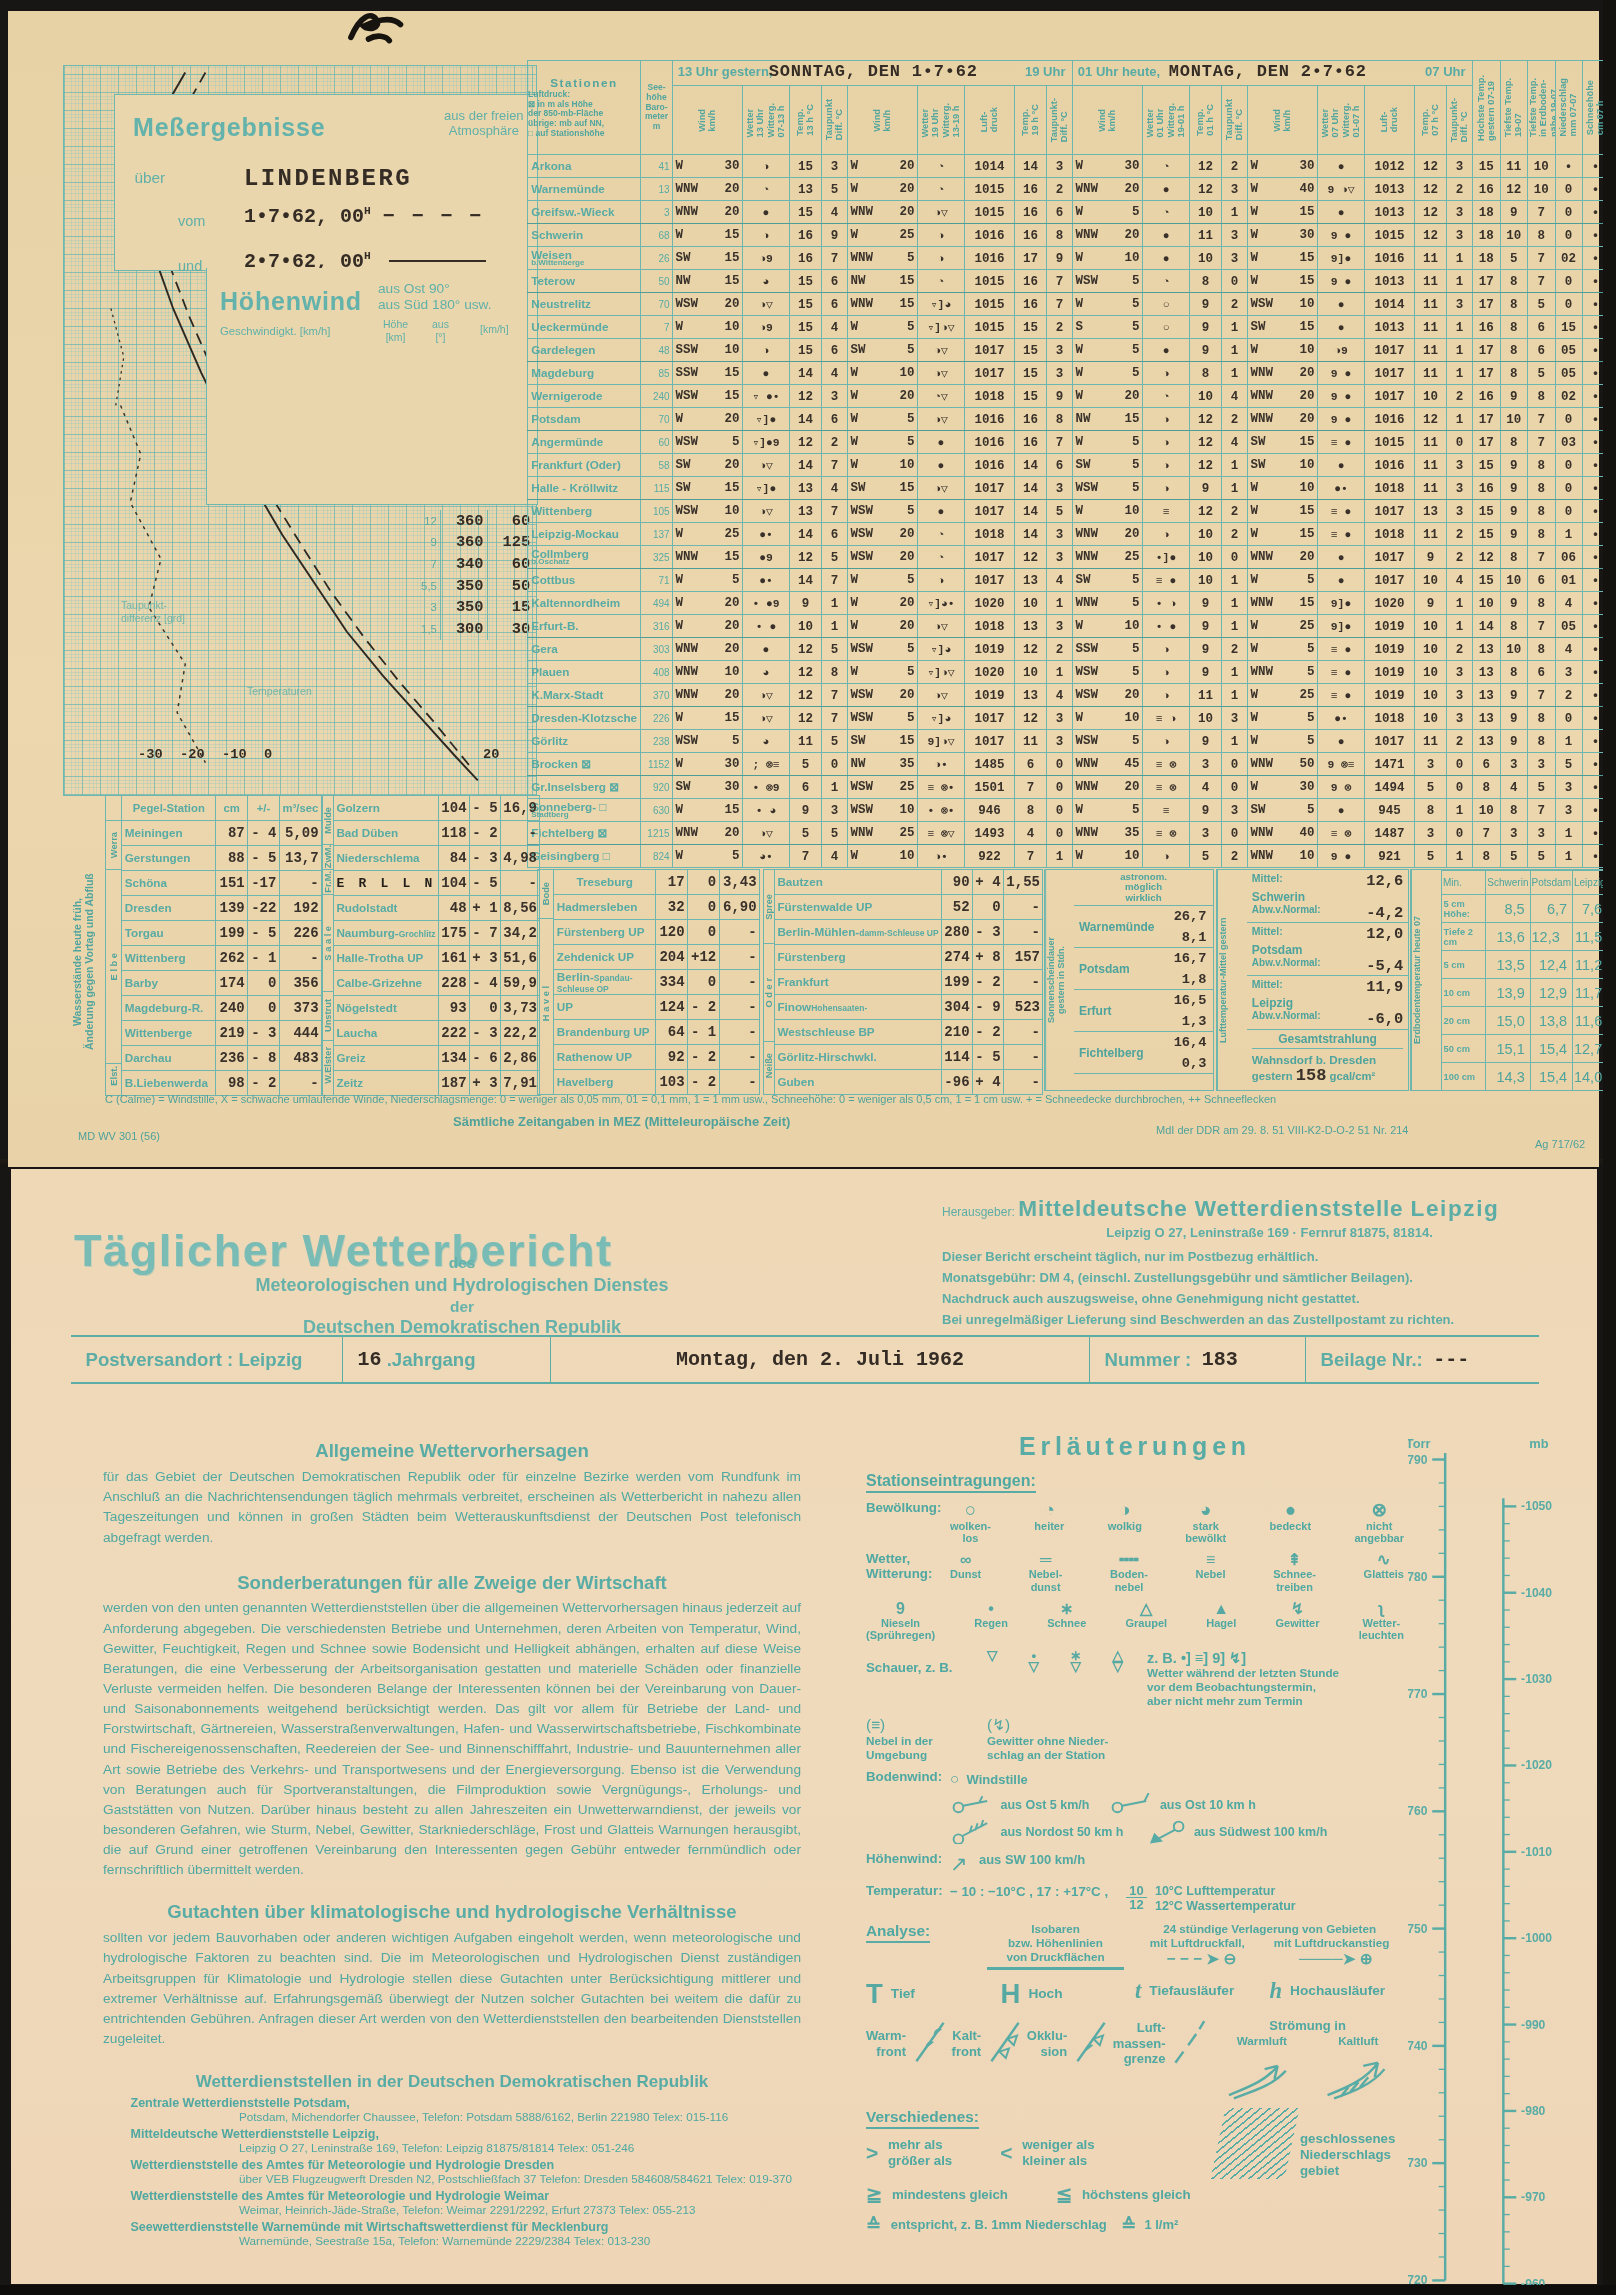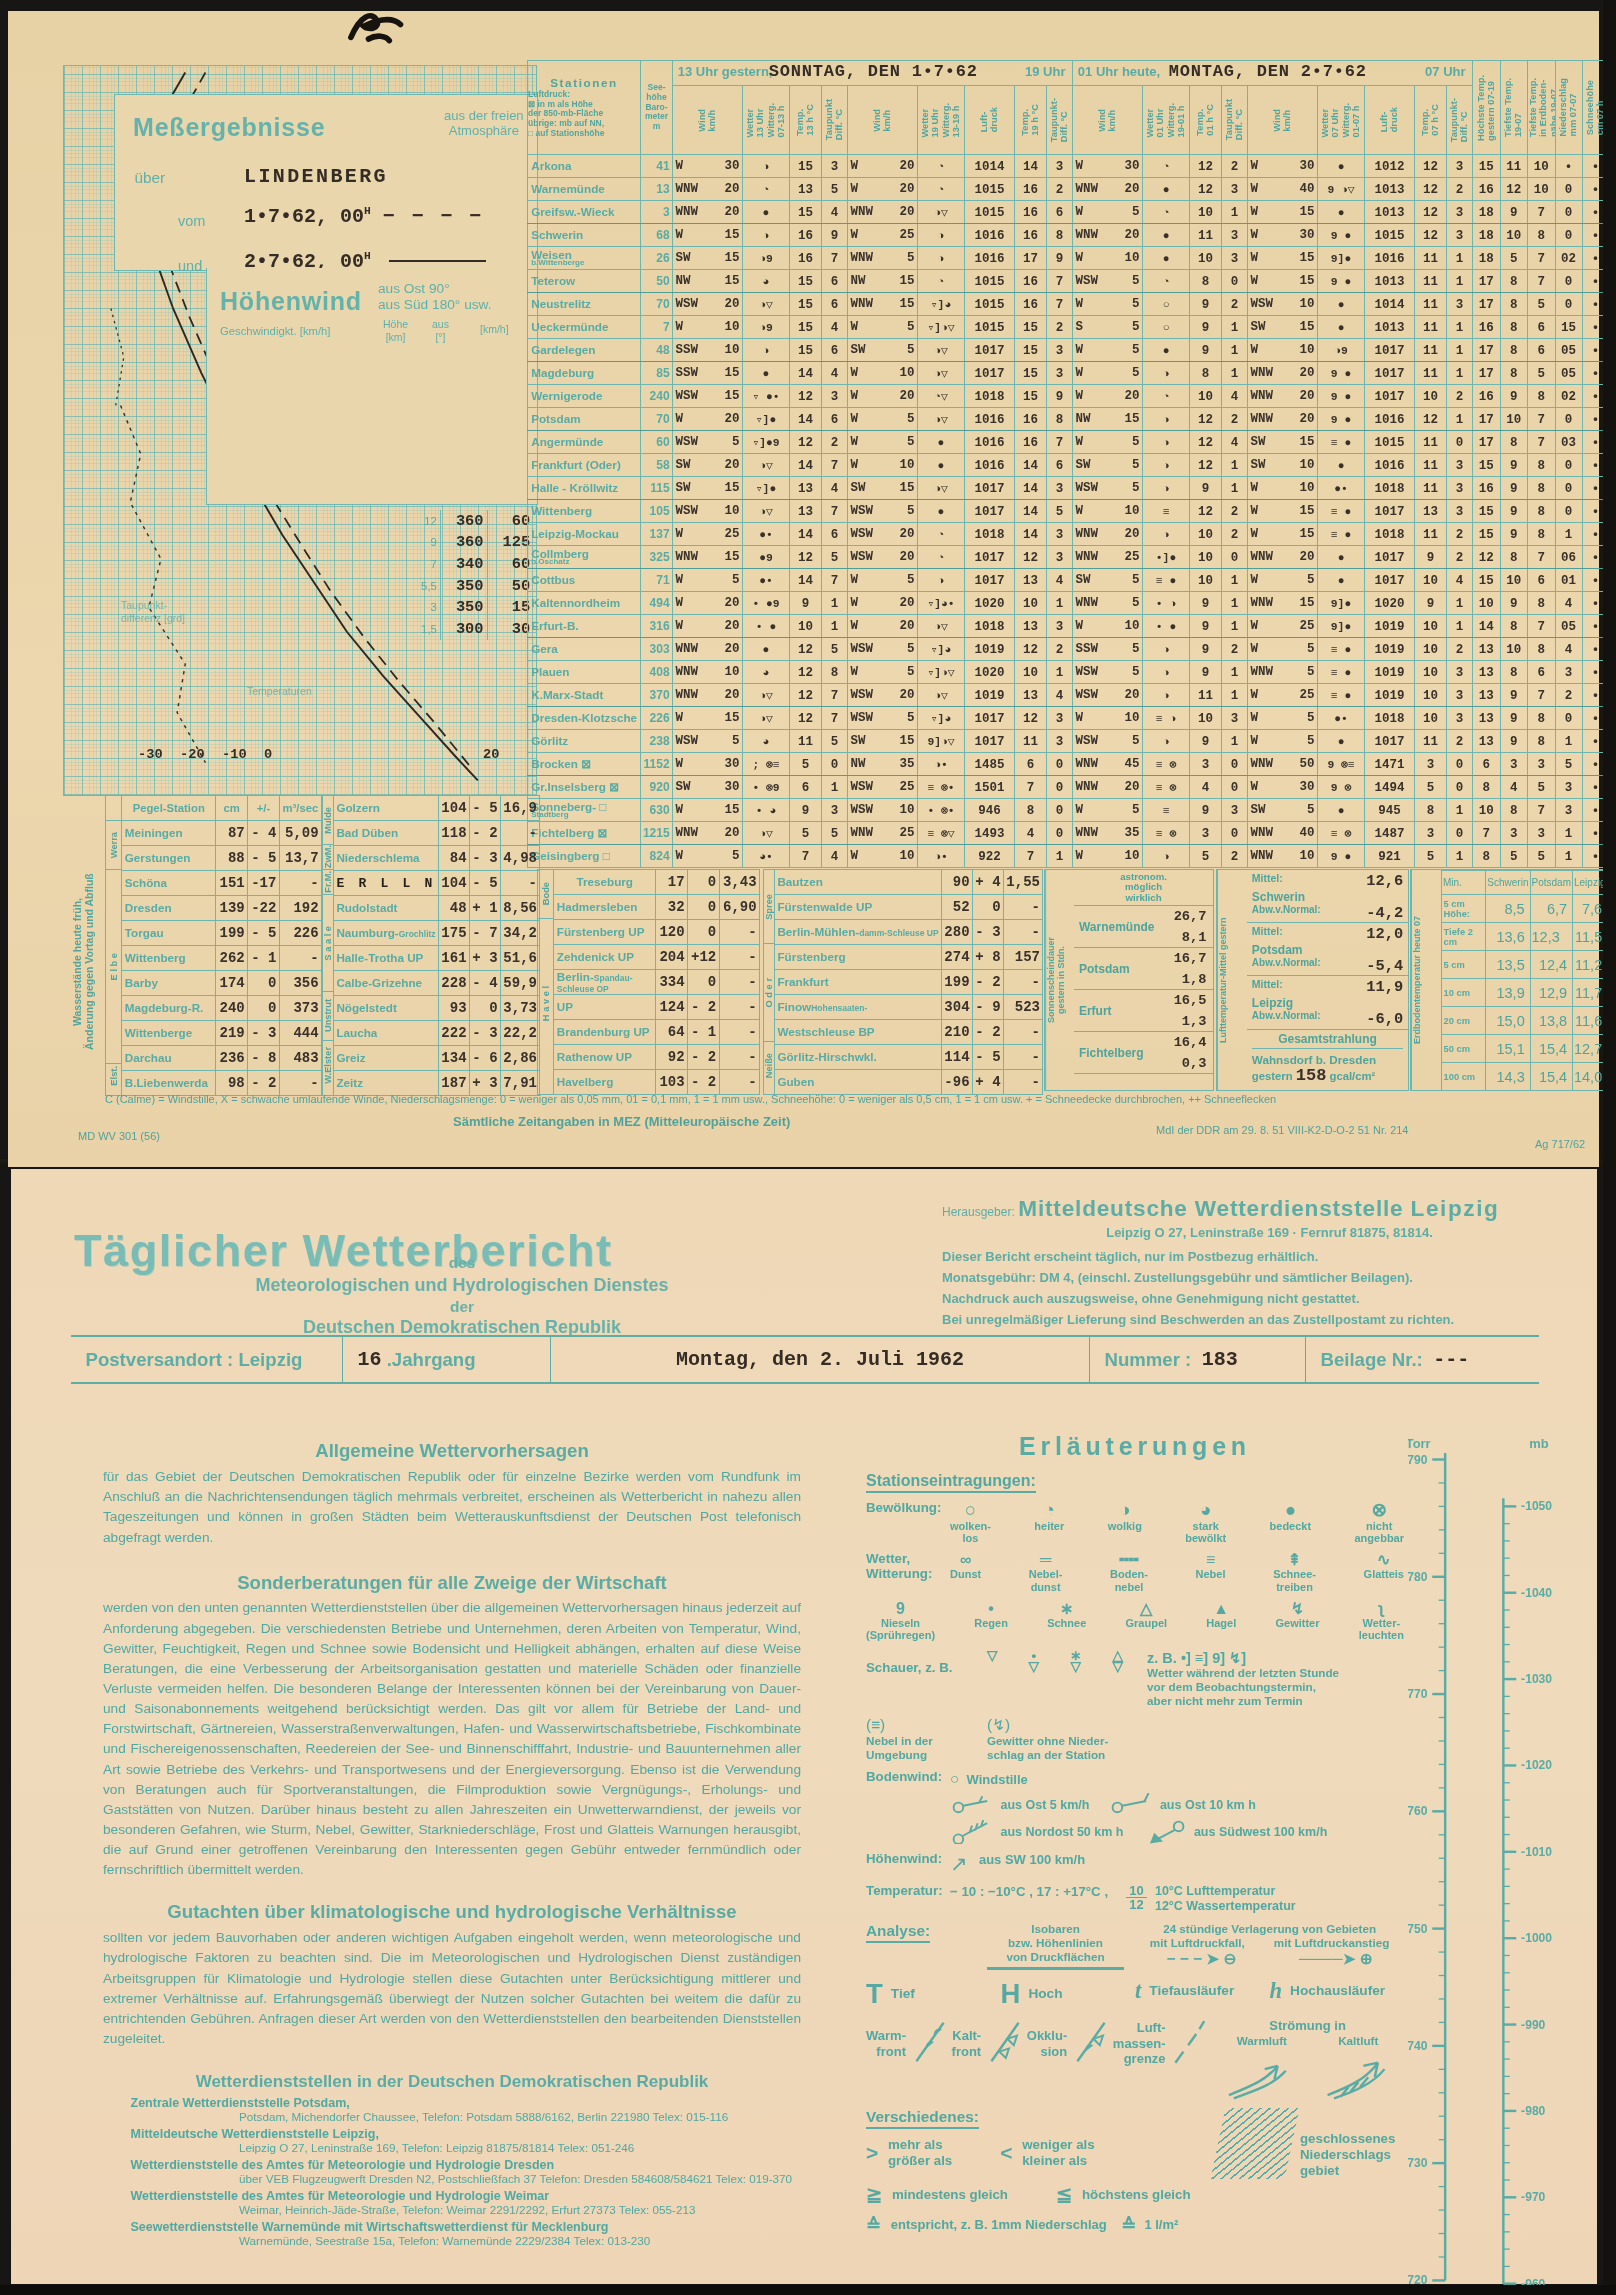--- a/index.html
+++ b/index.html
@@ -32,21 +32,21 @@
   #hwt td:first-child{border-left:none;color:#57aba4;font-size:11.3px}
   #hwt .typed{font-size:15.4px}
   
   #syn{position:absolute;left:527px;top:60px;width:1081px;border-collapse:collapse;table-layout:fixed}
   #syn th,#syn td{border:0.8px solid #6db5af;padding:0;overflow:hidden}
   #syn td{height:22px;font-size:12.5px;white-space:nowrap}
   #syn .hb{border-left:1.6px solid #4f9d96}
   #syn tr.gsep td{border-bottom:1.6px solid #4f9d96}
   #syn .st{font-size:11.7px;color:#57aba4;font-weight:700;padding-left:3.2px;line-height:1}
   #syn .st .sub{font-size:8px;display:block;margin-top:-1.6px}
-  #syn .el{color:#57aba4;font-size:12px;text-align:right;padding-right:2.4px;font-weight:700}
+  #syn .el{color:#57aba4;font-size:10px;text-align:right;padding-right:2.4px;font-weight:400}
   #syn .w{display:flex;justify-content:space-between;padding:0 2.4px;align-items:center}
   #syn td.num,#syn td.x{text-align:center}
   #syn td .v{font-family:"Liberation Mono","DejaVu Sans Mono",monospace;font-weight:700;color:#39312a}
   #syn thead th{background:transparent}
   .rot{writing-mode:vertical-rl;transform:rotate(180deg);font-size:9.3px;line-height:1.12;
        color:#51a59e;font-weight:700;margin:1.6px auto;white-space:nowrap;text-align:left}
   .dayh{position:relative;height:24px;font-size:13px;color:#57aba4;font-weight:700}
   .dayh .lft{position:absolute;left:4.8px;top:3.2px}
   .dayh .rgt{position:absolute;right:6.5px;top:3.2px}
   .dayh .mid{position:absolute;left:24%;top:0.8px;font-size:17px;letter-spacing:0.8px}
@@ -125,21 +125,21 @@
   <svg viewBox="0 0 584 902">
     <polyline points="150,8 120,60 95,150 110,230 135,300 170,380 205,450 235,520 270,580 310,640 350,700 395,755 440,805 485,855 512,884" fill="none" stroke="#2e2822" stroke-width="2.4"></polyline>
     <polyline points="175,8 140,70 112,160 128,240 155,310 190,390 225,460 255,530 292,590 330,650 372,708 415,762 458,812 502,866" fill="none" stroke="#2e2822" stroke-width="2.2" stroke-dasharray="14 9"></polyline>
     <polyline points="70,420 95,480 82,540 120,610 105,670 150,740 140,800 175,862" fill="none" stroke="#3a332b" stroke-width="1.8" stroke-dasharray="4 6"></polyline>
     <polyline points="58,300 74,360 64,420" fill="none" stroke="#3a332b" stroke-width="1.6" stroke-dasharray="3 5"></polyline>
   </svg>
   <div class="lbox" id="lb1">
     <div class="big" style="position:absolute;left:18px;top:18px">Meßergebnisse</div>
     <div class="gl" style="right:13px;top:13px;text-align:center">aus der freien<br>Atmosphäre</div>
     <div class="gl" style="left:19.4px;top:74px;font-size:15.4px">über</div>
-    <div class="typed" style="position:absolute;left:129px;top:70px;font-size:20px;letter-spacing:2.4px">LINDENBERG</div>
+    <div class="typed" style="position:absolute;left:129px;top:70px;font-size:24px;letter-spacing:2.4px">LINDENBERG</div>
     <div class="gl" style="left:63px;top:118px;font-size:14.5px">vom</div>
     <div class="typed" style="position:absolute;left:129px;top:110px;font-size:20px">
       <span>1•7•62, 00</span><sup style="font-size:11.3px">H</sup>
       <span style="letter-spacing:2.4px"> − − − −</span></div>
     <div class="gl" style="left:63px;top:163px;font-size:14.5px">und</div>
     <div class="typed" style="position:absolute;left:129px;top:155px;font-size:20px">
       <span>2•7•62, 00</span><sup style="font-size:11.3px">H</sup>
       <span style="display:inline-block;width:97px;border-bottom:2.4px solid #352d25;vertical-align:middle;margin-left:6.5px"></span></div>
   </div>
   <div class="lbox" id="lb2">

